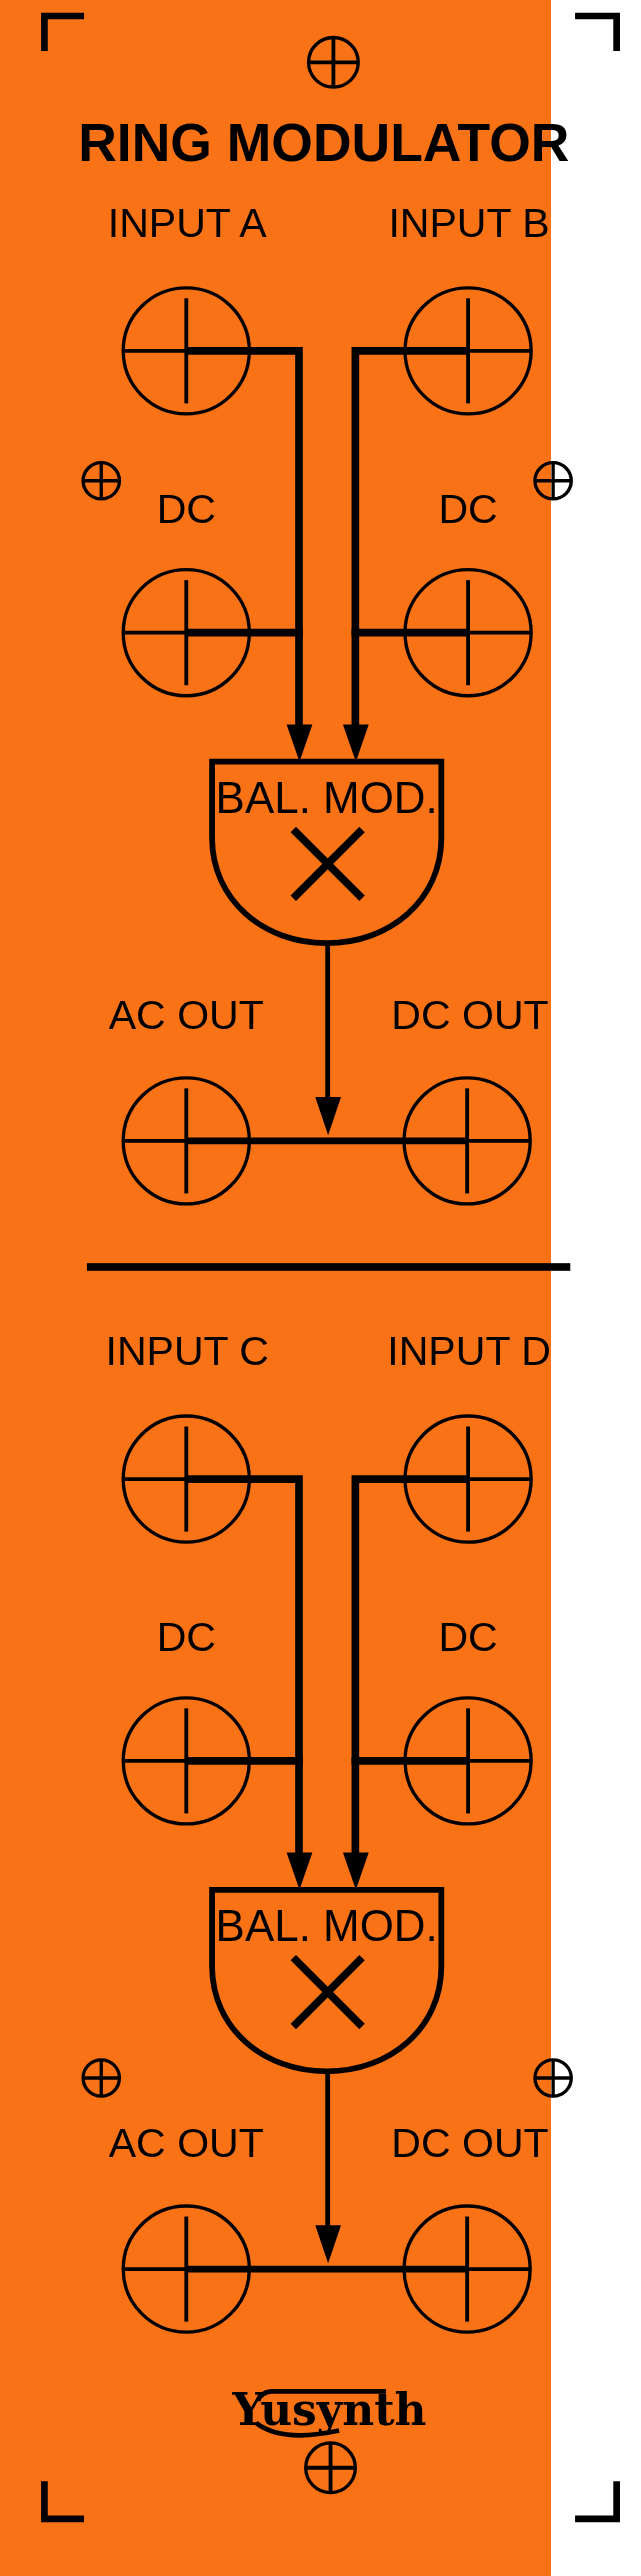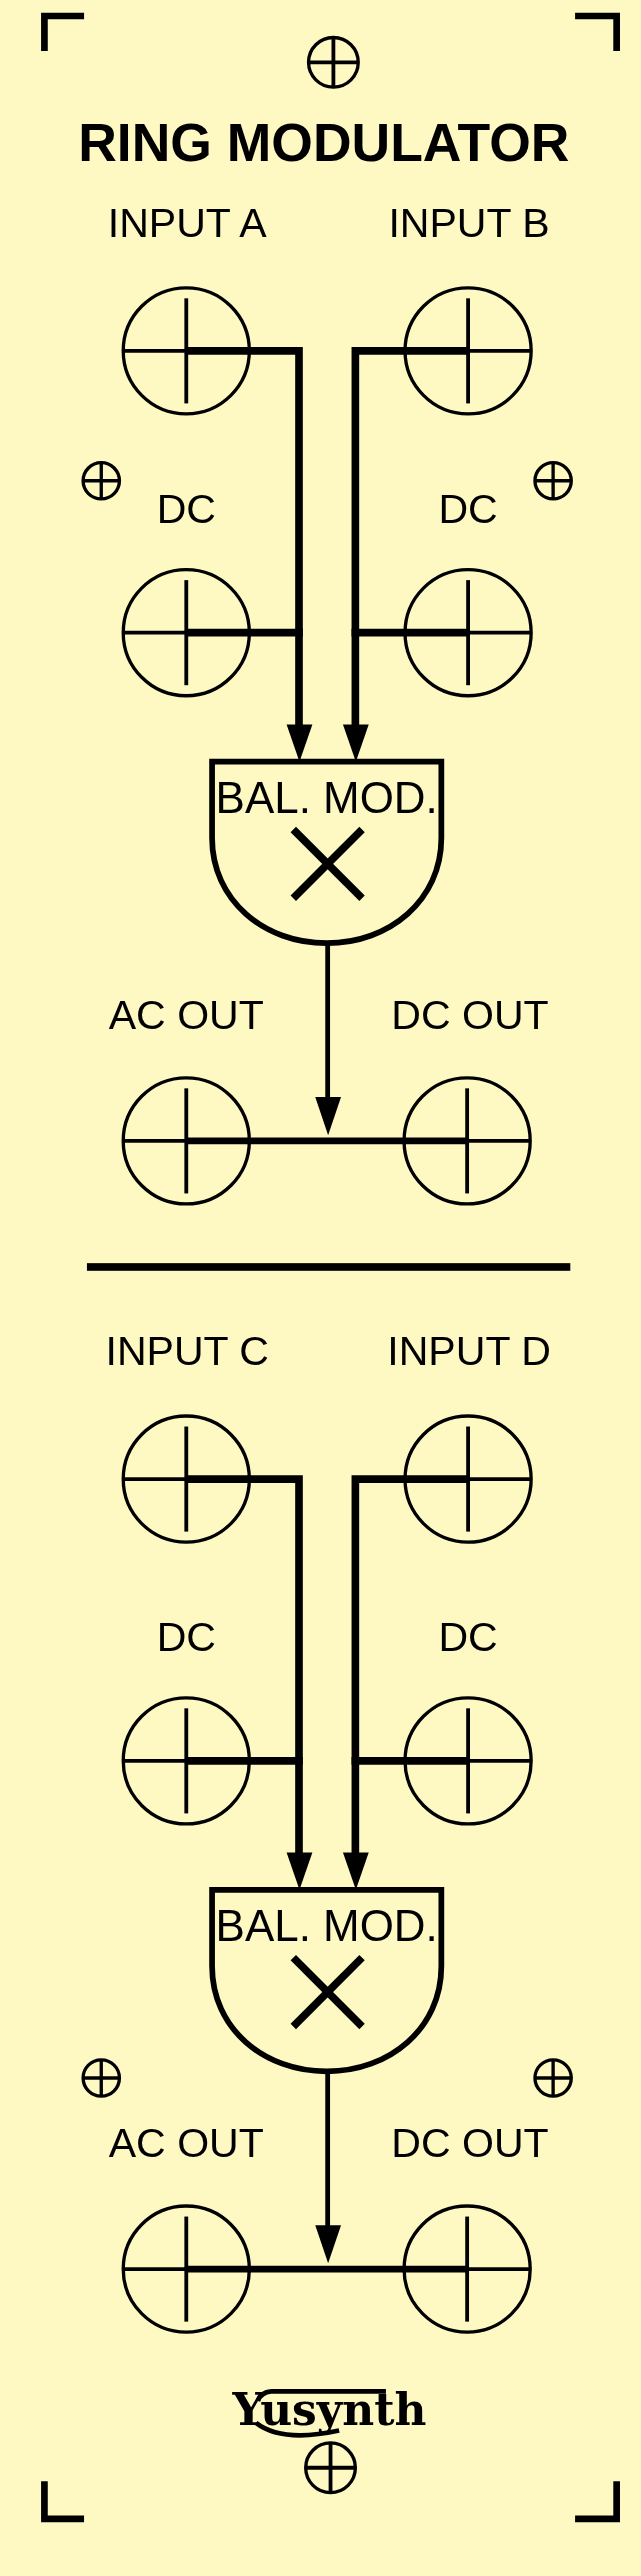--- a/index.html
+++ b/index.html
@@ -1,19 +1,19 @@
 <!DOCTYPE html>
 <html><head>
 <meta charset="utf-8">
 <style>
   html,body { margin:0; padding:0; background:#ffffff; }
   .panel {
     position:relative;
-    width:641px; height:2576px;
-    background:#fef9c3;
+    width:551px; height:2576px;
+    background:#f97316;
     font-family:"Liberation Sans", sans-serif;
   }
   svg { display:block; }
   .ink          { stroke:#000000; fill:none; }
   .jack-circle  { stroke-width:3.5; }
   .cross        { stroke-width:4; }
   .cross-sm     { stroke-width:3.5; }
   .wire         { stroke-width:8; }
   .wire-mid     { stroke-width:7; }
   .wire-thin    { stroke-width:5; }

